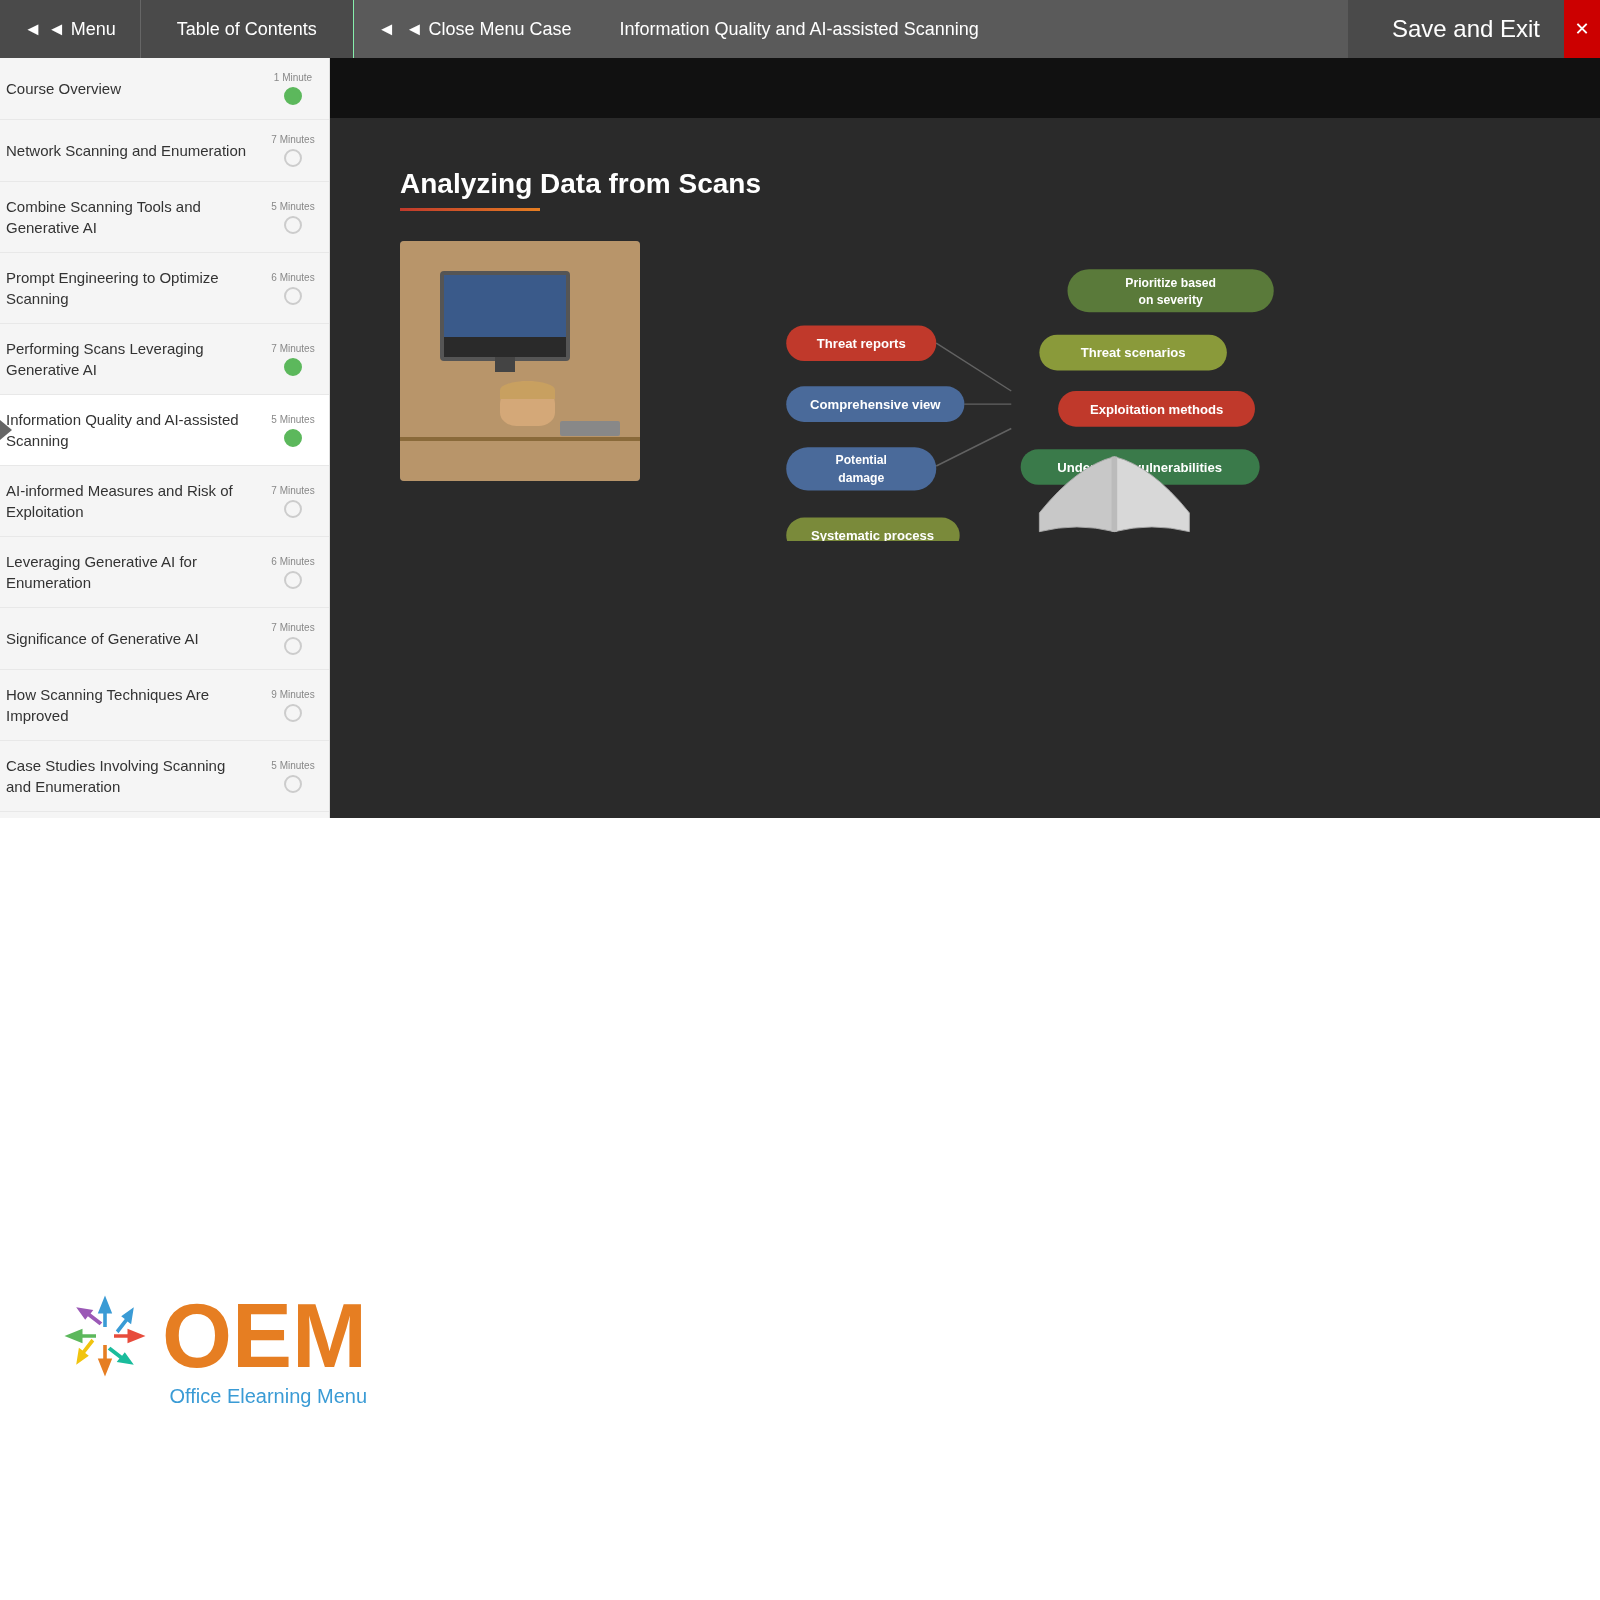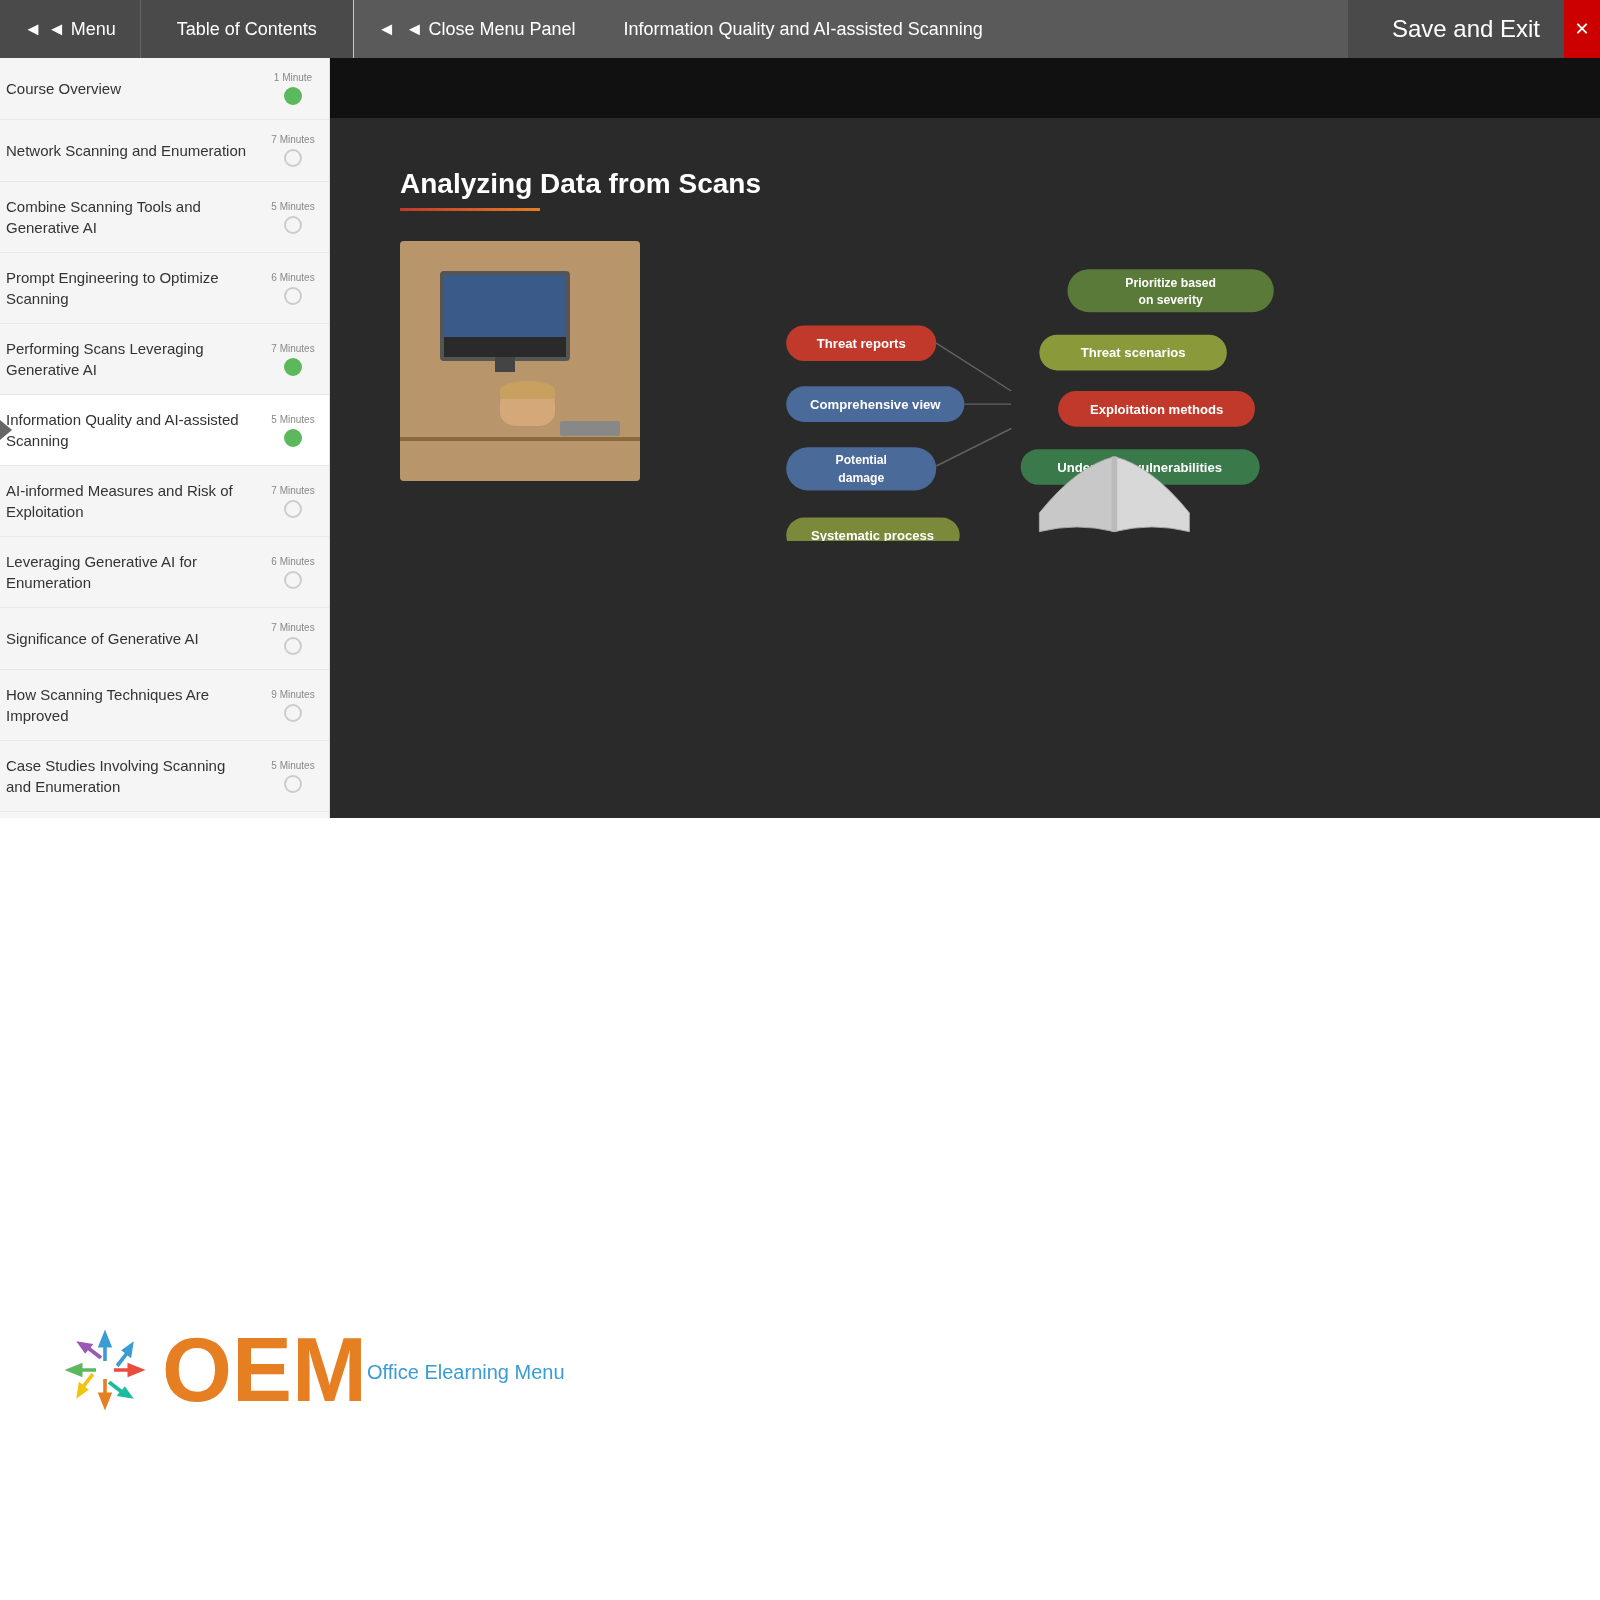--- a/index.html
+++ b/index.html
@@ -313,21 +313,21 @@
 <div class="top-nav">
   <div class="nav-menu-btn">
     <span>◄</span>
     <span style="text-align:center;">◄ Menu</span>
   </div>
   <div class="nav-toc-btn">
     <span>Table of Contents</span>
   </div>
   <div class="nav-close-panel">
     <span>◄</span>
-    <span style="margin-left:4px;">◄ Close Menu Panel</span>
+    <span style="margin-left:4px;">◄ Close Menu Case</span>
   </div>
   <div class="nav-title">
     <span>Information Quality and AI-assisted Scanning</span>
   </div>
   <div class="nav-save-exit">
     <span>Save and Exit</span>
   </div>
   <div class="nav-x-btn">
     <span>✕</span>
   </div>
@@ -484,21 +484,21 @@
               </g>
             </svg>
           </div>
         </div>
       </div>
     </div>
 
   </div>
 </div>
 
-<div style="position:absolute; bottom:185px; left:60px; display:flex; flex-direction:row; align-items:center;">
+<div style="position:absolute; bottom:192px; left:60px; display:flex; flex-direction:column; align-items:flex-end;">
   <div class="oem-logo-row">
 
     <svg class="oem-arrows-icon" viewBox="0 0 100 100">
 
       <polygon points="50,5 42,25 48,25 48,40 52,40 52,25 58,25" fill="#3a9bd5"></polygon>
 
       <polygon points="50,95 42,75 48,75 48,60 52,60 52,75 58,75" fill="#e67e22"></polygon>
 
       <polygon points="5,50 25,42 25,48 40,48 40,52 25,52 25,58" fill="#5cb85c"></polygon>
 

